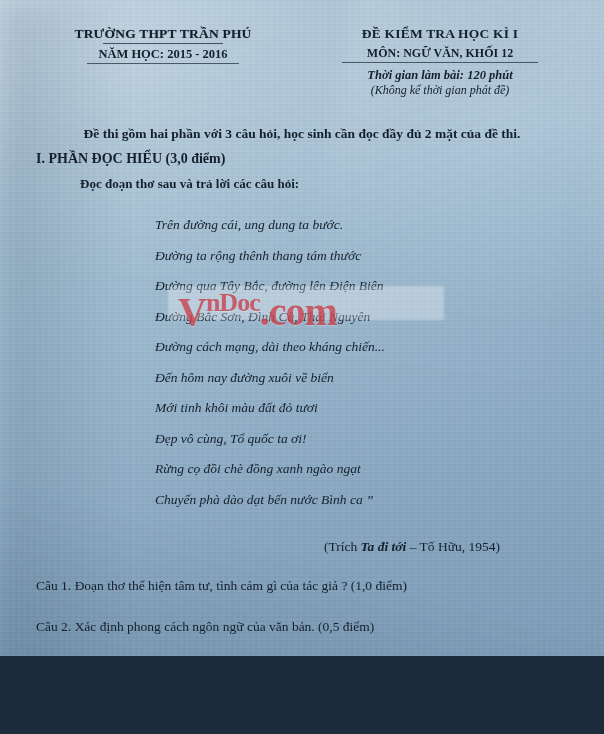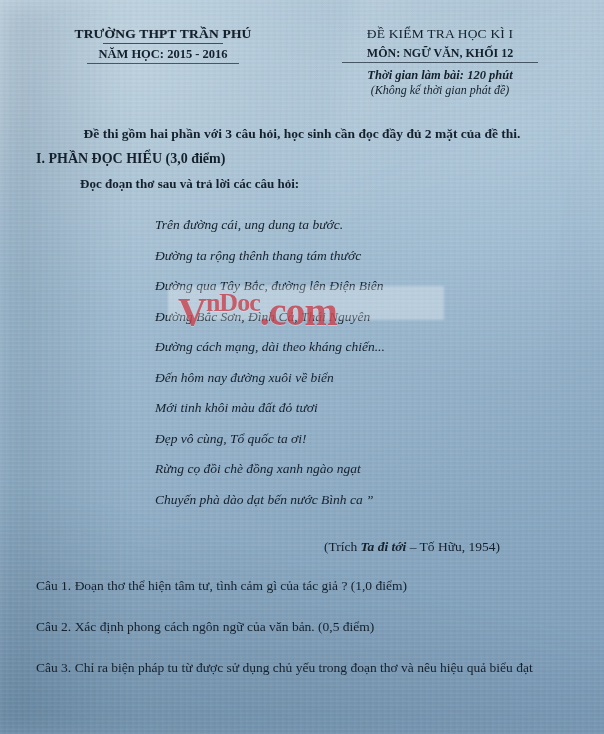--- a/index.html
+++ b/index.html
@@ -3,21 +3,21 @@
 <meta charset="utf-8">
 <style>
   html, body {
     margin: 0;
     padding: 0;
     background: #1d2b3a;
   }
   #page {
     position: relative;
     width: 604px;
-    height: 734px;
+    height: 656px;
     overflow: hidden;
     background:
       radial-gradient(ellipse 70% 50% at 22% 8%, rgba(225,235,242,0.30), rgba(225,235,242,0) 70%),
       radial-gradient(ellipse 60% 45% at 85% 18%, rgba(210,228,240,0.22), rgba(210,228,240,0) 70%),
       radial-gradient(ellipse 80% 55% at 50% 95%, rgba(120,150,175,0.25), rgba(120,150,175,0) 70%),
       linear-gradient(160deg, #b9cedd 0%, #a9c2d4 18%, #9fbbd0 38%, #92b0c8 58%, #87a6c0 78%, #7d9cb8 100%);
     font-family: "Liberation Serif", serif;
     color: #14202c;
   }
   
@@ -94,21 +94,21 @@
     font-size: 12.5px;
   }
   .year-rule {
     width: 152px;
     height: 1px;
     background: #1a2733;
     margin: 1px auto 0 auto;
     opacity: 0.7;
   }
   .exam-title {
-    font-weight: normal;
+    font-weight: bold;
     font-size: 13.5px;
     letter-spacing: 0.2px;
   }
   .exam-sub {
     font-weight: bold;
     font-size: 12px;
     margin-top: 4px;
   }
   .exam-sub-rule {
     width: 196px;

